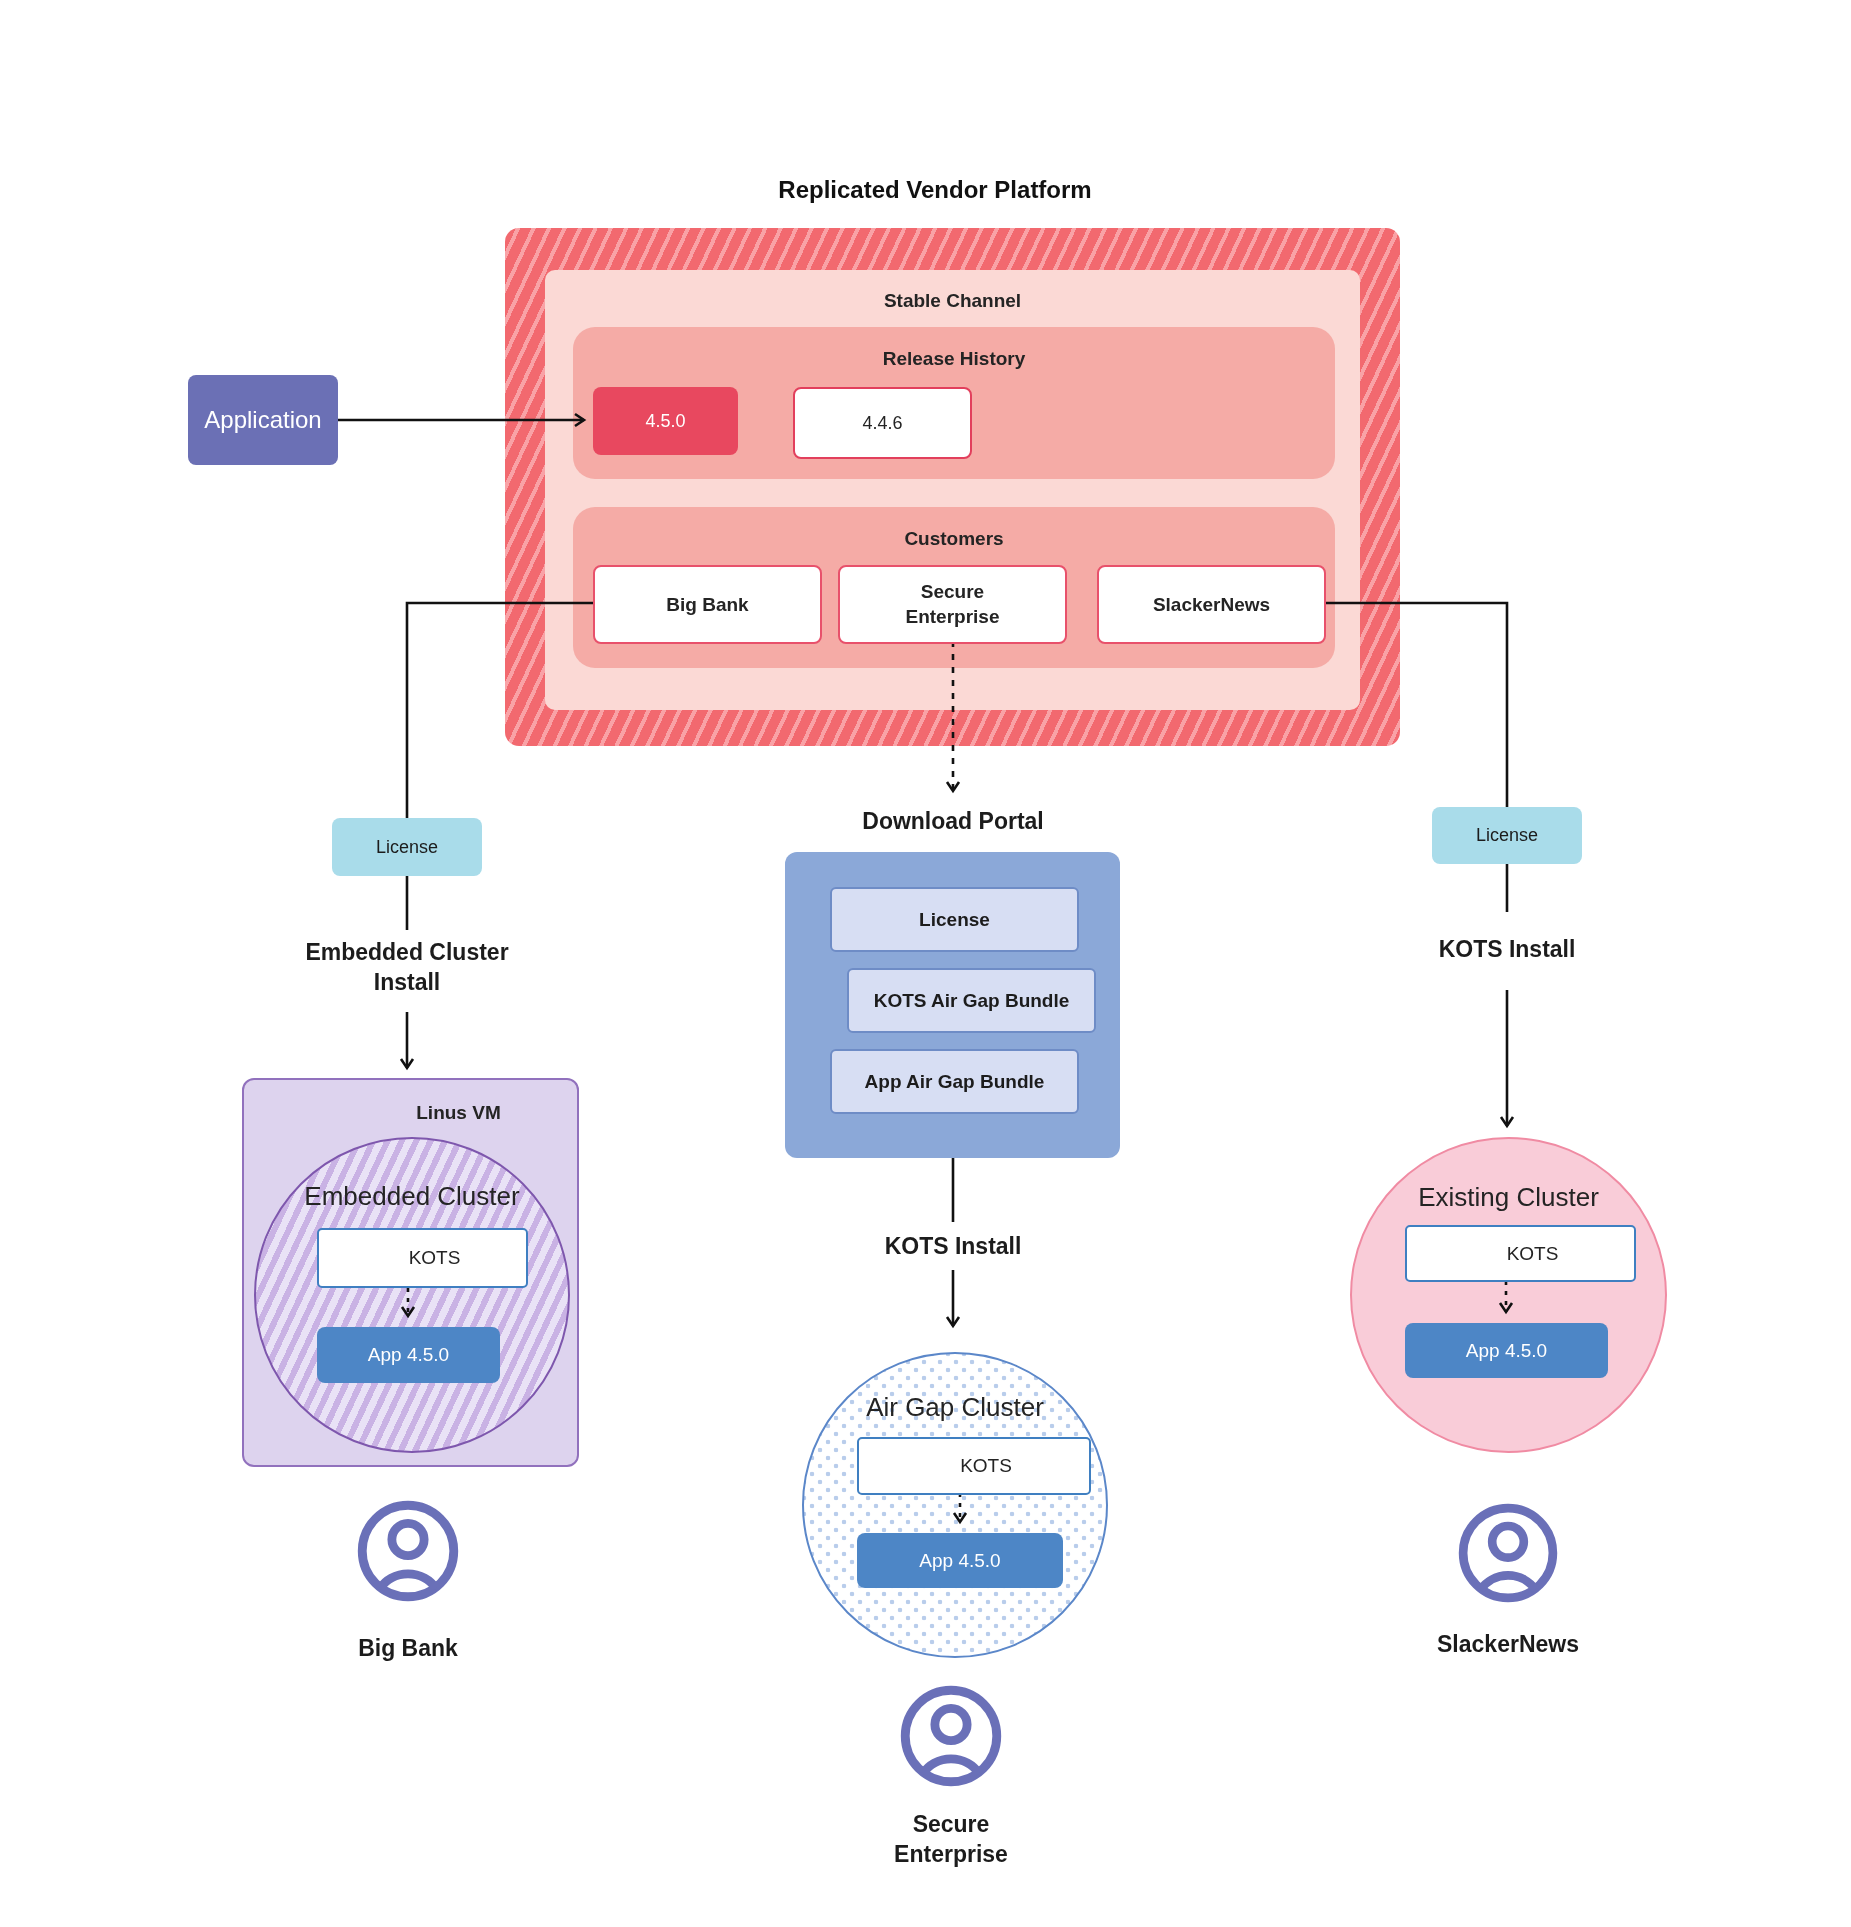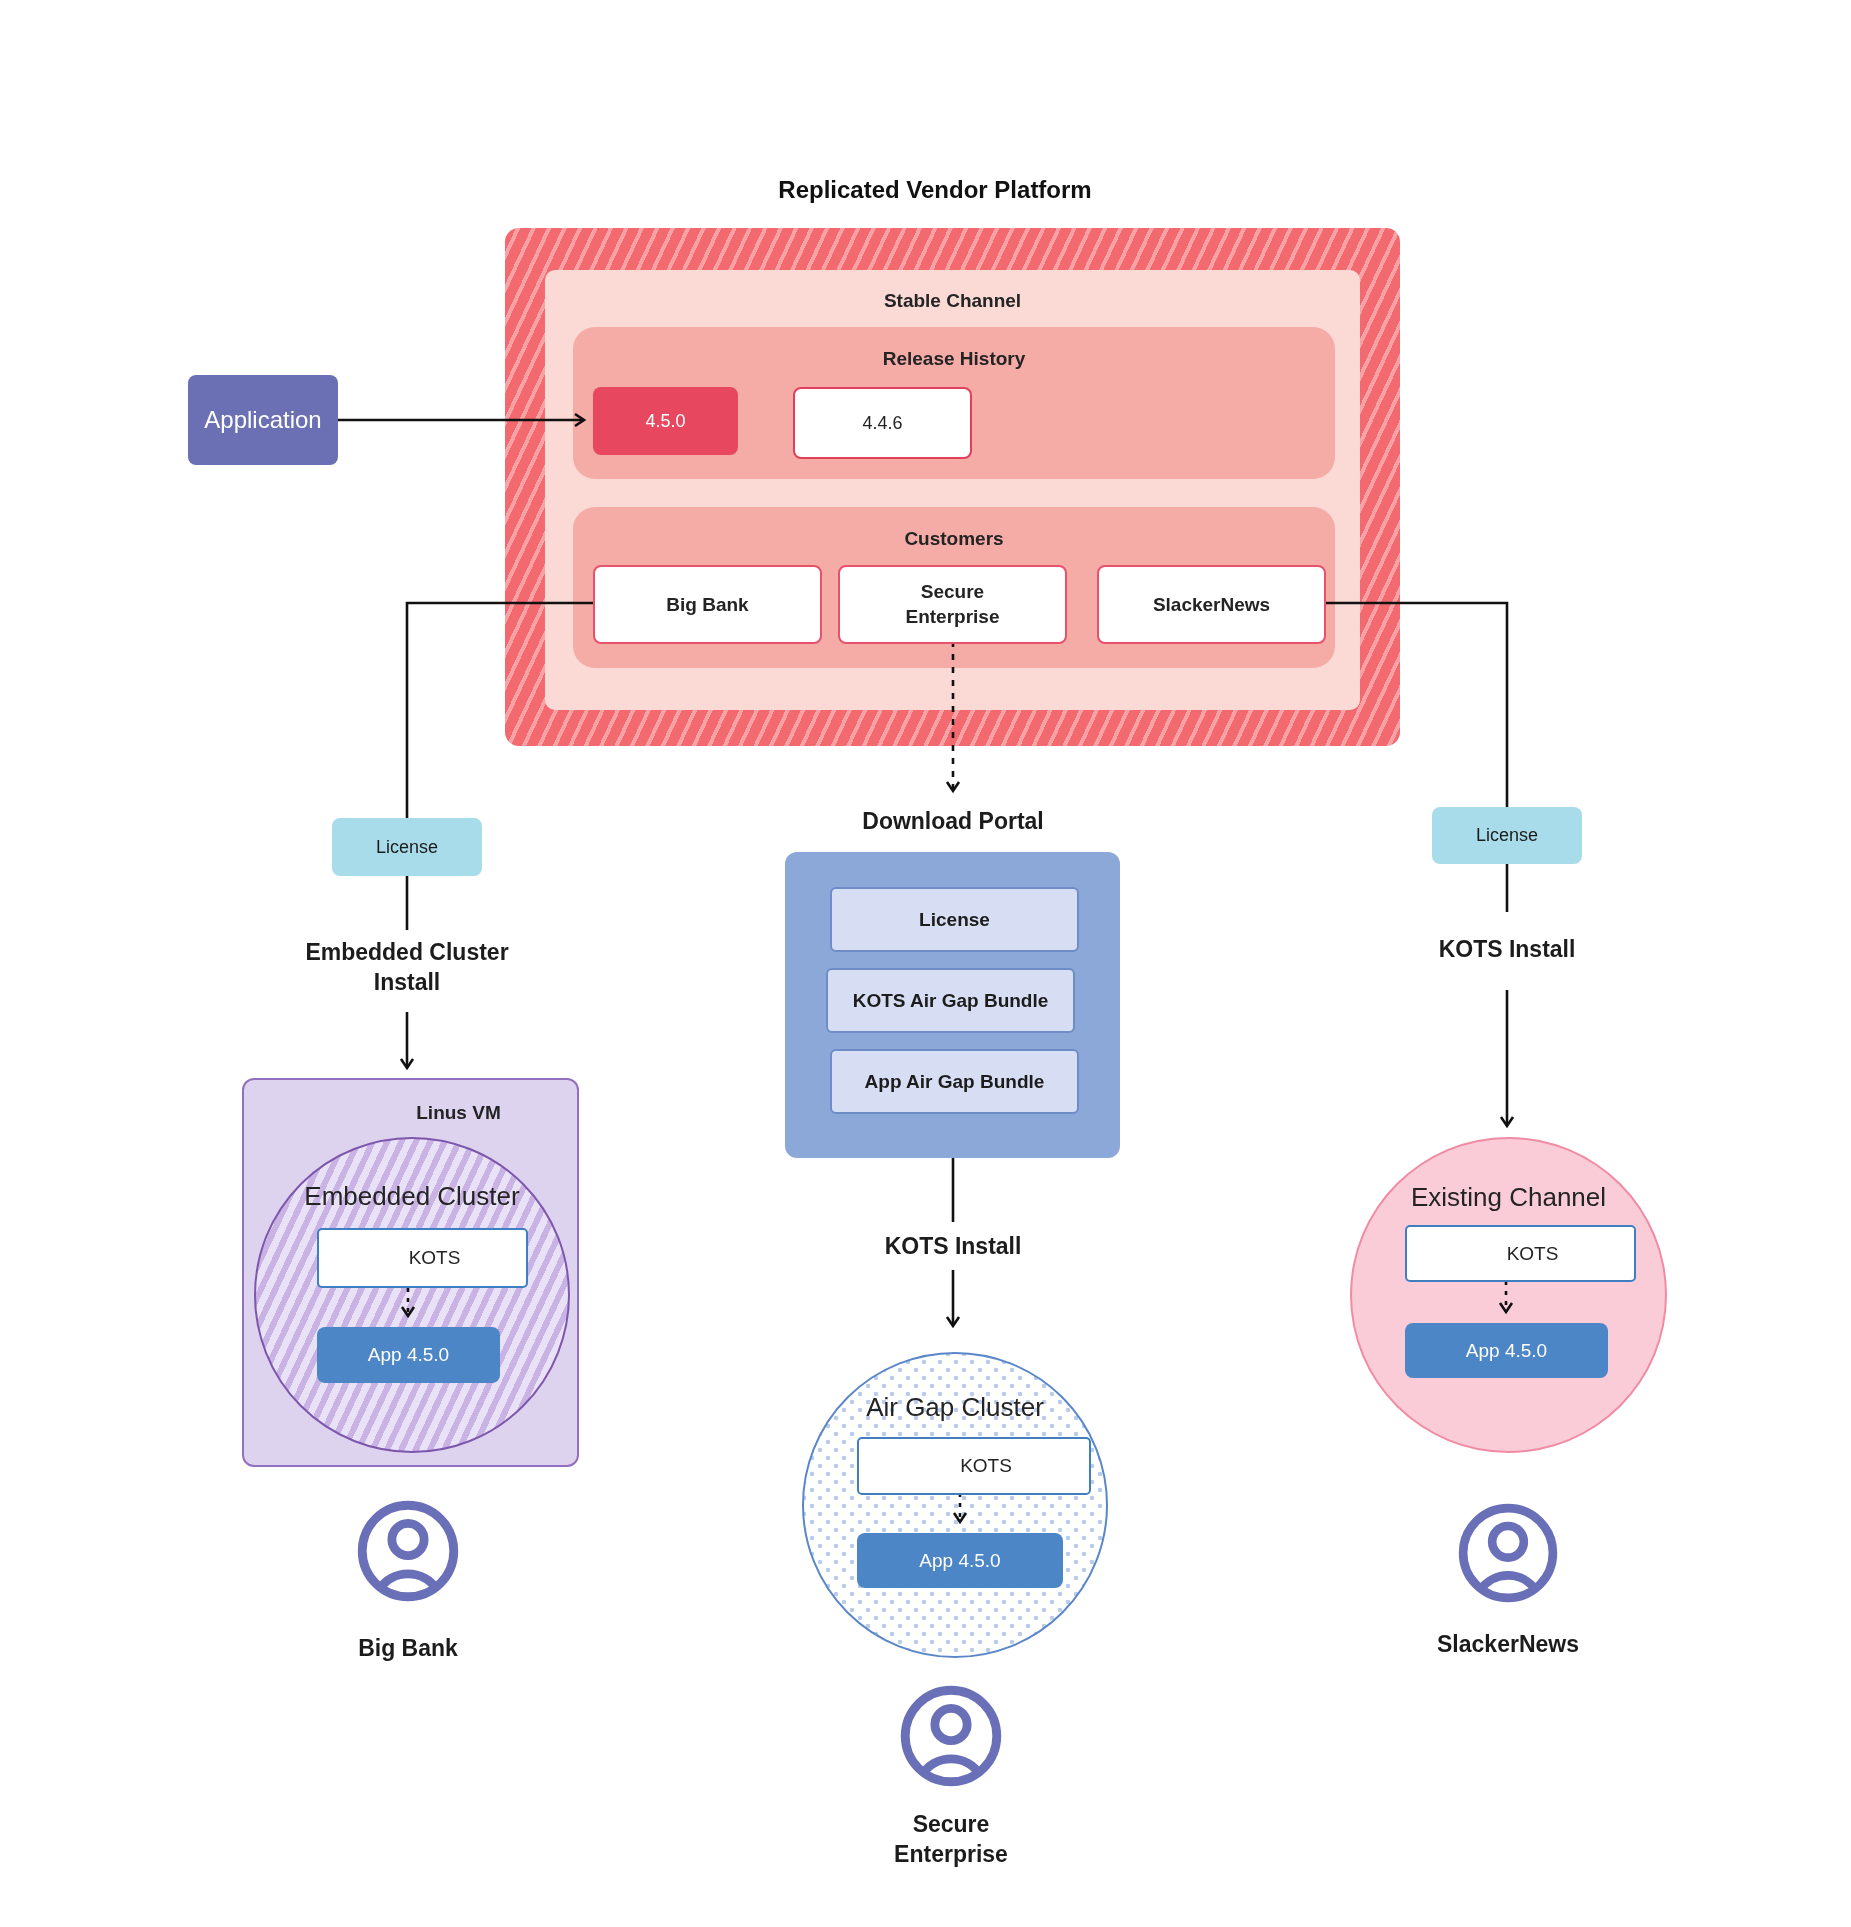--- a/index.html
+++ b/index.html
@@ -100,21 +100,21 @@
   </div>
   <div class="abs z1 circle circle-purple-hatch" style="left:254px;top:1137px;width:312px;height:312px;">
     <div class="circle-label" style="top:42px;">Embedded Cluster</div>
   </div>
 
   <div class="abs z1 circle circle-dotted" style="left:802px;top:1352px;width:302px;height:302px;">
     <div class="circle-label" style="top:38px;">Air Gap Cluster</div>
   </div>
 
   <div class="abs z1 circle circle-pink" style="left:1350px;top:1137px;width:313px;height:312px;">
-    <div class="circle-label" style="top:43px;">Existing Channel</div>
+    <div class="circle-label" style="top:43px;">Existing Cluster</div>
   </div>
 
   <svg class="connectors z2" width="1851" height="1927" viewBox="0 0 1851 1927">
     <defs>
       <marker id="arrowhead" markerWidth="18" markerHeight="18" refX="12" refY="8" orient="auto" markerUnits="userSpaceOnUse">
         <path d="M3,2 L12,8 L3,14" fill="none" stroke="#111111" stroke-width="2.6"></path>
       </marker>
     </defs>
     <g stroke="#111111" stroke-width="2.6" fill="none">
       <path d="M338 420 H 584" marker-end="url(#arrowhead)"></path>
@@ -149,21 +149,21 @@
   <div class="abs z3 app-source" style="left:188px;top:375px;width:150px;height:90px;">Application</div>
 
   <div class="abs z3 license-box" style="left:332px;top:818px;width:150px;height:58px;">License</div>
   <div class="abs z3 flow-header center-x" style="left:407px;top:938px;width:230px;">Embedded Cluster Install</div>
   <div class="kots-box z3" style="left:317px;top:1228px;width:183px;height:56px;">KOTS</div>
   <div class="appver-box z3" style="left:317px;top:1327px;width:183px;height:56px;">App 4.5.0</div>
 
   <div class="abs z3 flow-header center-x" style="left:953px;top:807px;white-space:nowrap;">Download Portal</div>
   <div class="abs z3 portal-box" style="left:785px;top:852px;width:335px;height:306px;">
     <div class="portal-item" style="left:45px;top:35px;width:245px;height:61px;">License</div>
-    <div class="portal-item" style="left:41px;top:116px;width:245px;height:61px;">KOTS Air Gap Bundle</div>
+    <div class="portal-item" style="left:62px;top:116px;width:245px;height:61px;">KOTS Air Gap Bundle</div>
     <div class="portal-item" style="left:45px;top:197px;width:245px;height:61px;">App Air Gap Bundle</div>
   </div>
   <div class="abs z3 flow-header center-x" style="left:953px;top:1232px;white-space:nowrap;">KOTS Install</div>
   <div class="kots-box z3" style="left:857px;top:1437px;width:206px;height:54px;">KOTS</div>
   <div class="appver-box z3" style="left:857px;top:1533px;width:206px;height:55px;">App 4.5.0</div>
 
   <div class="abs z3 license-box" style="left:1432px;top:807px;width:150px;height:57px;">License</div>
   <div class="abs z3 flow-header center-x" style="left:1507px;top:935px;white-space:nowrap;">KOTS Install</div>
   <div class="kots-box z3" style="left:1405px;top:1225px;width:203px;height:53px;">KOTS</div>
   <div class="appver-box z3" style="left:1405px;top:1323px;width:203px;height:55px;">App 4.5.0</div>

